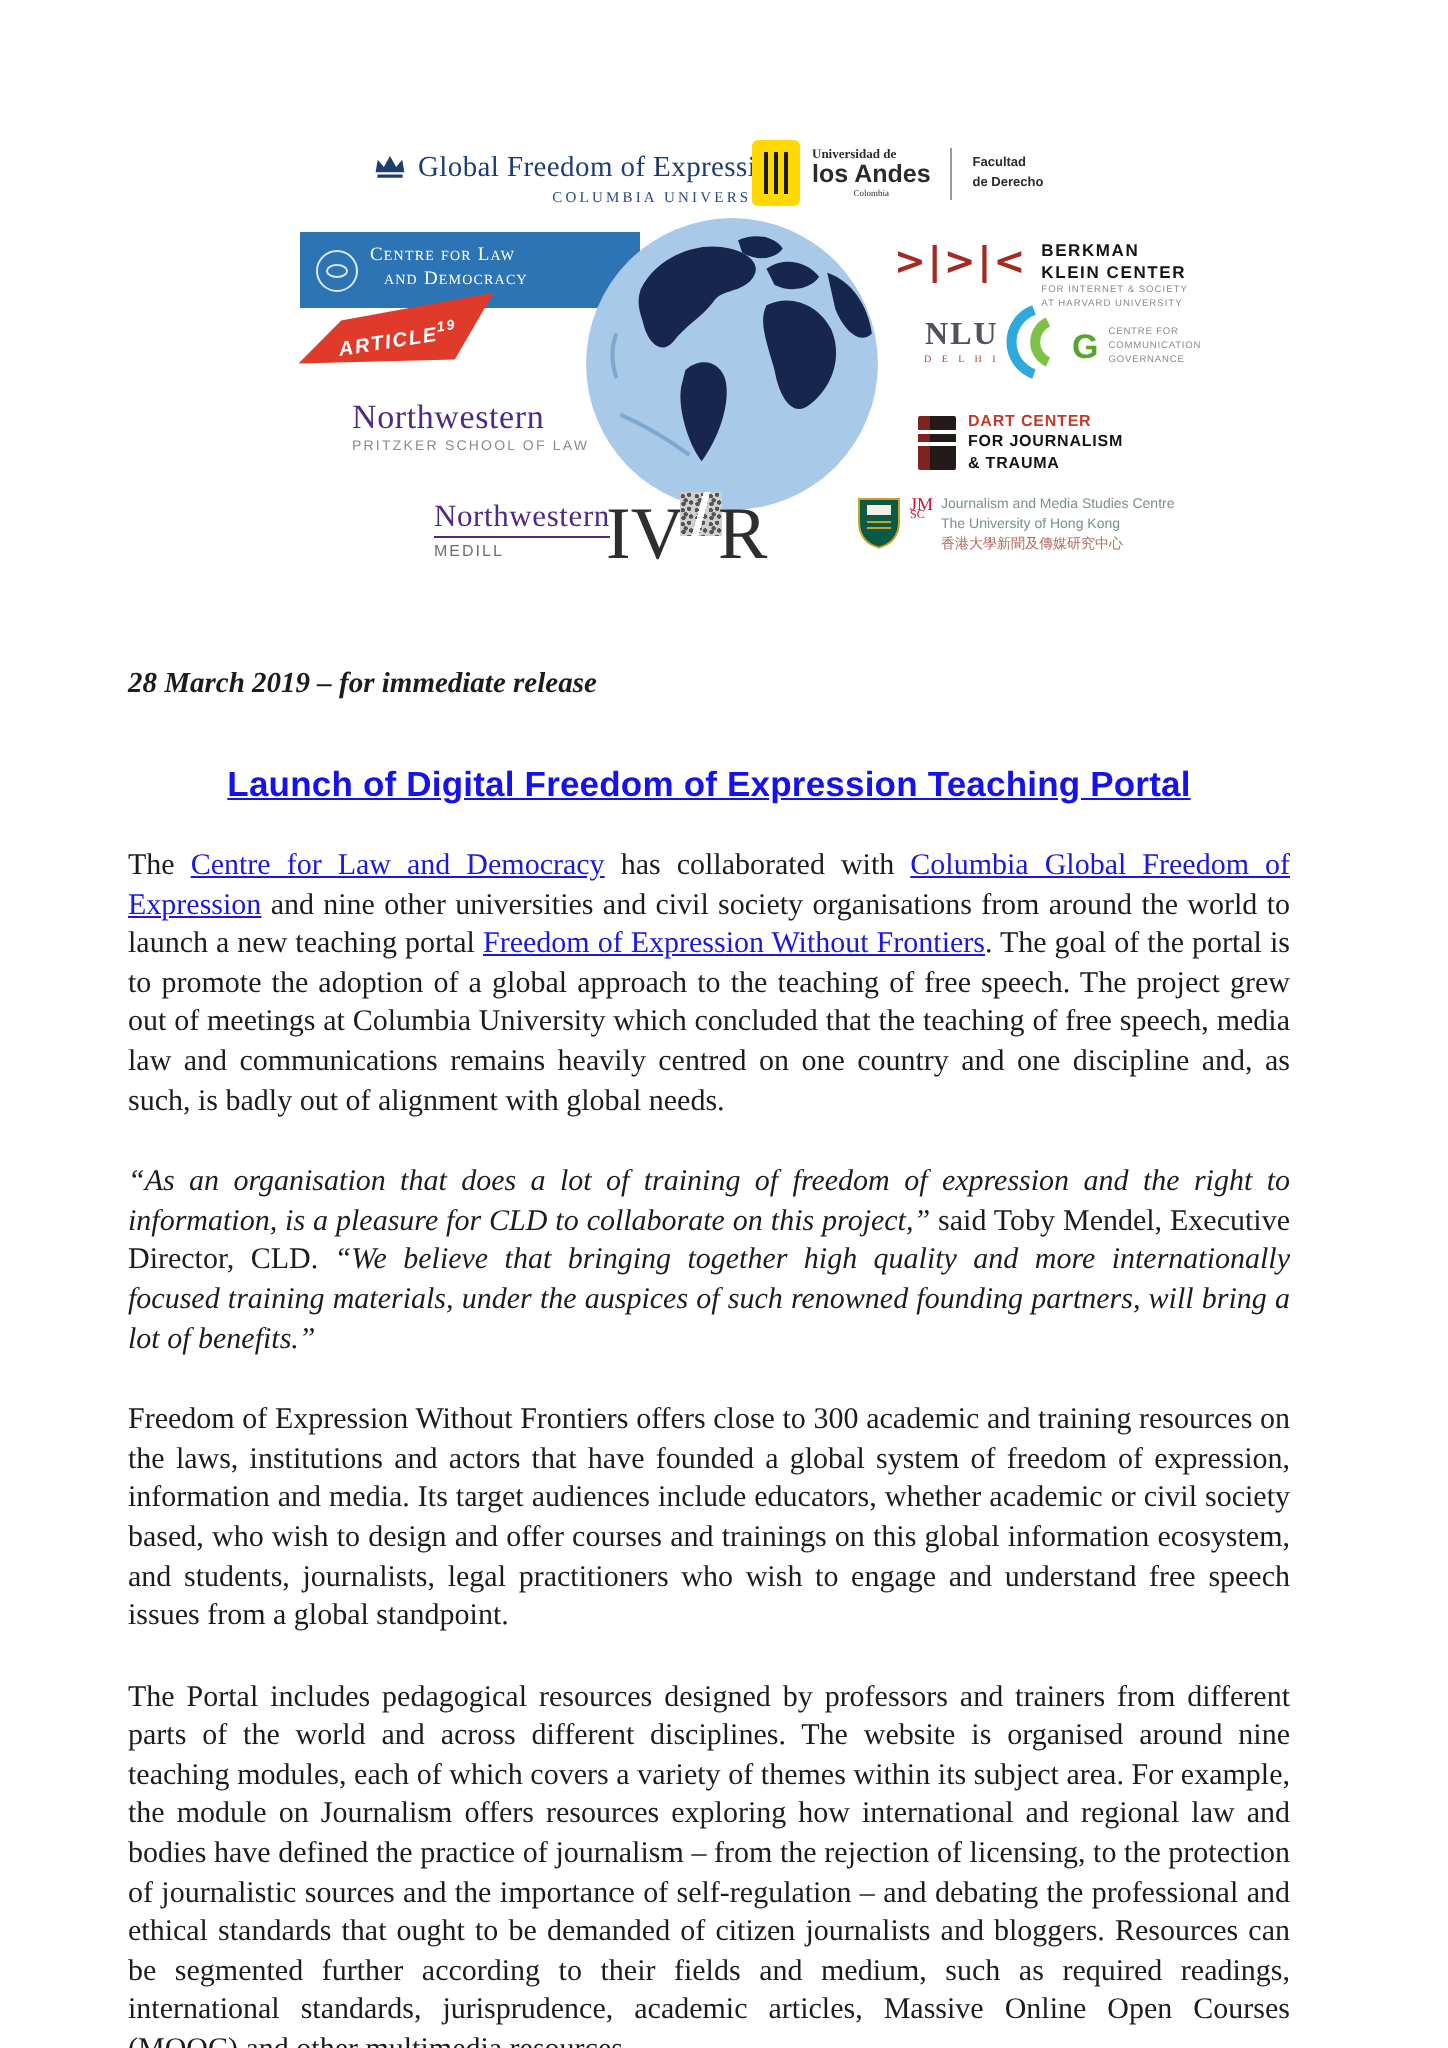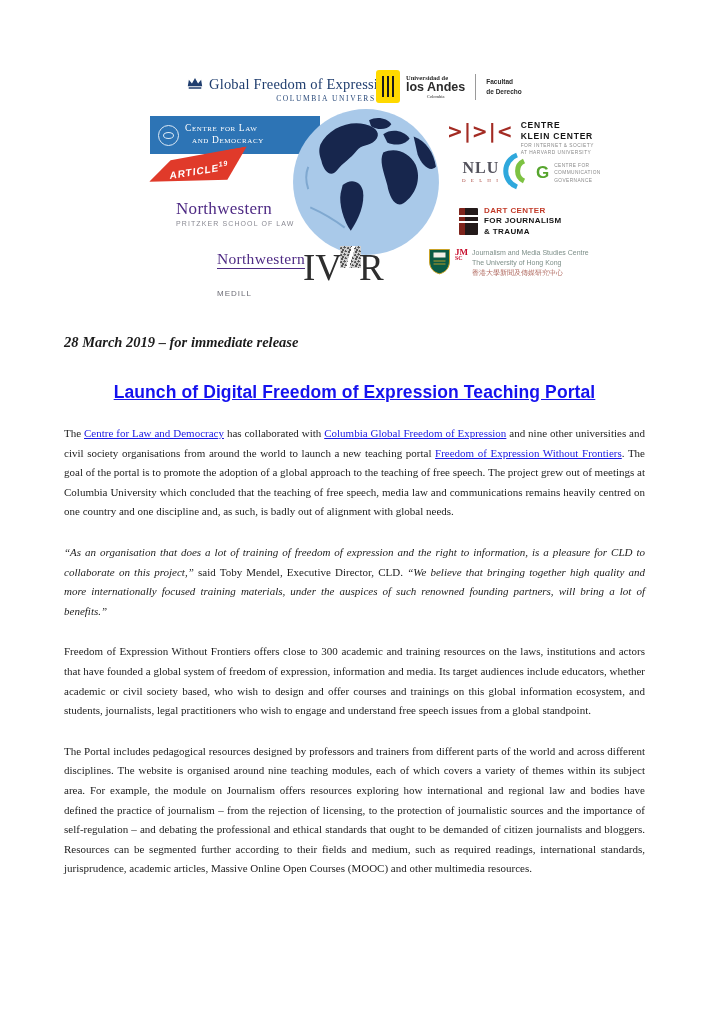--- a/index.html
+++ b/index.html
@@ -73,48 +73,48 @@
       linear-gradient(180deg, rgba(0,0,0,0) 0 7px, #ffffff 7px 9px, rgba(0,0,0,0) 9px 13px, #ffffff 13px 15px, rgba(0,0,0,0) 15px),
       linear-gradient(90deg, #7e241c 0 32%, #241a1a 32% 100%);
   }
   .dart-text { font-family:"Liberation Sans", sans-serif; font-weight:bold; font-size:8px; line-height:1.3; letter-spacing:0.4px; color:#141414; }
   .dart-line1 { color:#c23a28; }
 
   
   .lg-nwmedill { left:217px; top:250px; }
   .nwm-name { font-family:"Liberation Serif", serif; font-size:15.5px; color:#4e2a84; letter-spacing:0.3px; line-height:1;
     display:inline-block; border-bottom:1.5px solid #4e2a84; padding-bottom:1px; }
-  .nwm-sub { font-family:"Liberation Sans", sans-serif; font-size:8px; color:#6d6d76; letter-spacing:1px; margin-top:20px; }
+  .nwm-sub { font-family:"Liberation Sans", sans-serif; font-size:8px; color:#6d6d76; letter-spacing:1px; margin-top:2px; }
 
   
   .lg-ivir { left:303px; top:246px; display:flex; align-items:center; font-family:"Liberation Serif", serif; font-size:37px; color:#2e2e2e; }
   .ivir-block { width:21px; height:22px; margin:0 -2px 6px -2px; align-self:flex-start;
     background-color:#cfcfcf;
     background-image:
       linear-gradient(105deg, rgba(0,0,0,0) 44%, #ffffff 44% 56%, rgba(0,0,0,0) 56%),
       radial-gradient(circle at 20% 30%, #555 0 1px, rgba(0,0,0,0) 1.2px),
       radial-gradient(circle at 65% 20%, #555 0 1px, rgba(0,0,0,0) 1.2px),
       radial-gradient(circle at 40% 60%, #555 0 1px, rgba(0,0,0,0) 1.2px),
       radial-gradient(circle at 80% 75%, #555 0 1px, rgba(0,0,0,0) 1.2px),
       radial-gradient(circle at 25% 85%, #555 0 1px, rgba(0,0,0,0) 1.2px);
     background-size:100% 100%, 7px 7px, 7px 7px, 7px 7px, 7px 7px, 7px 7px; }
 
   
   .lg-hku { left:428px; top:248px; display:flex; align-items:flex-start; gap:4px; }
-  .jm-mono { color:#c8102e; font-family:"Liberation Serif", serif; font-weight:bold; font-size:9px; line-height:0.9; text-align:left; }
+  .jm-mono { color:#c8102e; font-family:"Liberation Serif", serif; font-weight:normal; font-size:9px; line-height:0.9; text-align:left; }
   .jm-mono div:last-child { font-size:6px; }
   .hku-text { font-size:7px; line-height:1.45; color:#7d8f89; font-family:"Liberation Sans", sans-serif; }
   .hku-cn { color:#b0695f; }
 
   
   .content { position:absolute; left:64px; top:330px; width:581px; }
   .dateline { font-style:italic; font-weight:600; font-size:14.5px; margin:4px 0 0 0; }
   .doc-title { font-family:"Liberation Sans", sans-serif; font-weight:bold; font-size:17.5px; color:#1512ee;
     text-align:center; text-decoration:underline; margin:31px 0 0 0; letter-spacing:0.1px; }
-  .para { font-size:11px; line-height:19.6px; text-align:justify; margin:21px 0 0 0; }
+  .para { font-size:15px; line-height:19.6px; text-align:justify; margin:21px 0 0 0; }
   .doc-link { color:#1a18e0; text-decoration:underline; cursor:pointer; }
   .q { font-style:italic; }
 </style>
 </head>
 <body>
 
 <div class="page">
 
   <div class="collage">
 
@@ -164,21 +164,21 @@
         <path d="M92 46 C104 40 118 46 124 58 C130 72 124 88 112 96 C104 101 98 90 96 78 C92 64 88 54 92 46 Z" fill="#17264d"></path>
         <path d="M122 30 C134 34 142 46 144 60 C138 66 130 58 126 48 Z" fill="#17264d"></path>
         <path d="M20 100 q18 8 34 20 M18 60 q-4 10 0 22" stroke="#7fa8d0" stroke-width="2" fill="none"></path>
       </svg>
     </div>
 
     <div class="logo lg-berkman">
       <span class="bk-glyphs">&gt;|&gt;|&lt;</span>
       <span>
         <div class="bk-name">
-          <div>CENTRE</div>
+          <div>BERKMAN</div>
           <div>KLEIN CENTER</div>
         </div>
         <div class="bk-tag">
           <div>FOR INTERNET &amp; SOCIETY</div>
           <div>AT HARVARD UNIVERSITY</div>
         </div>
       </span>
     </div>
 
     <div class="logo lg-a19">

